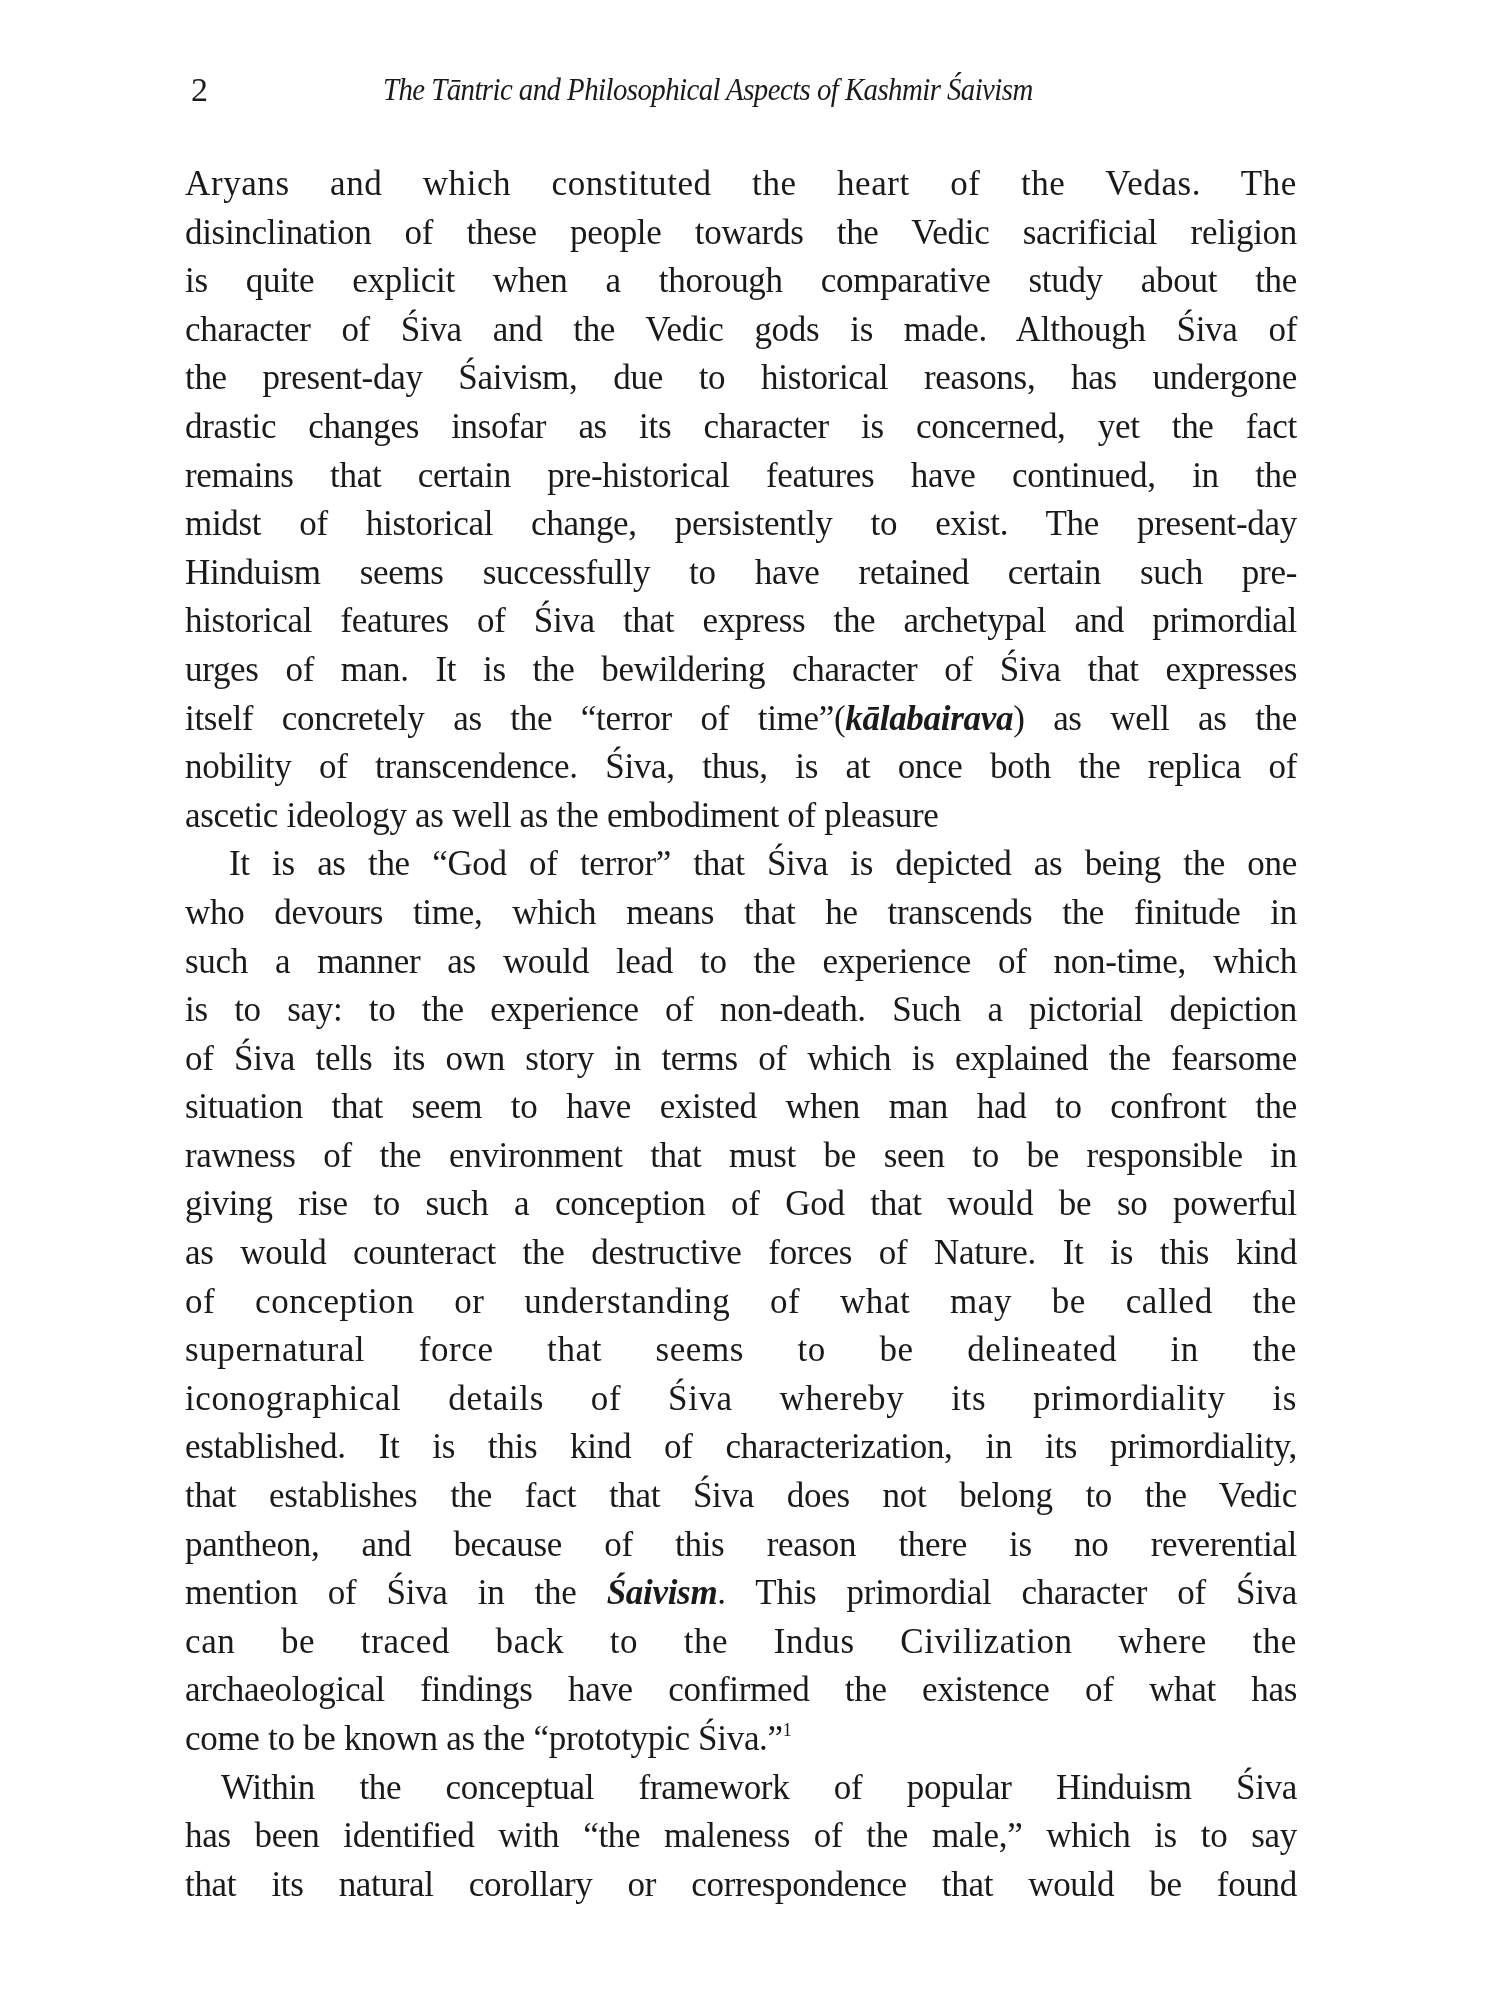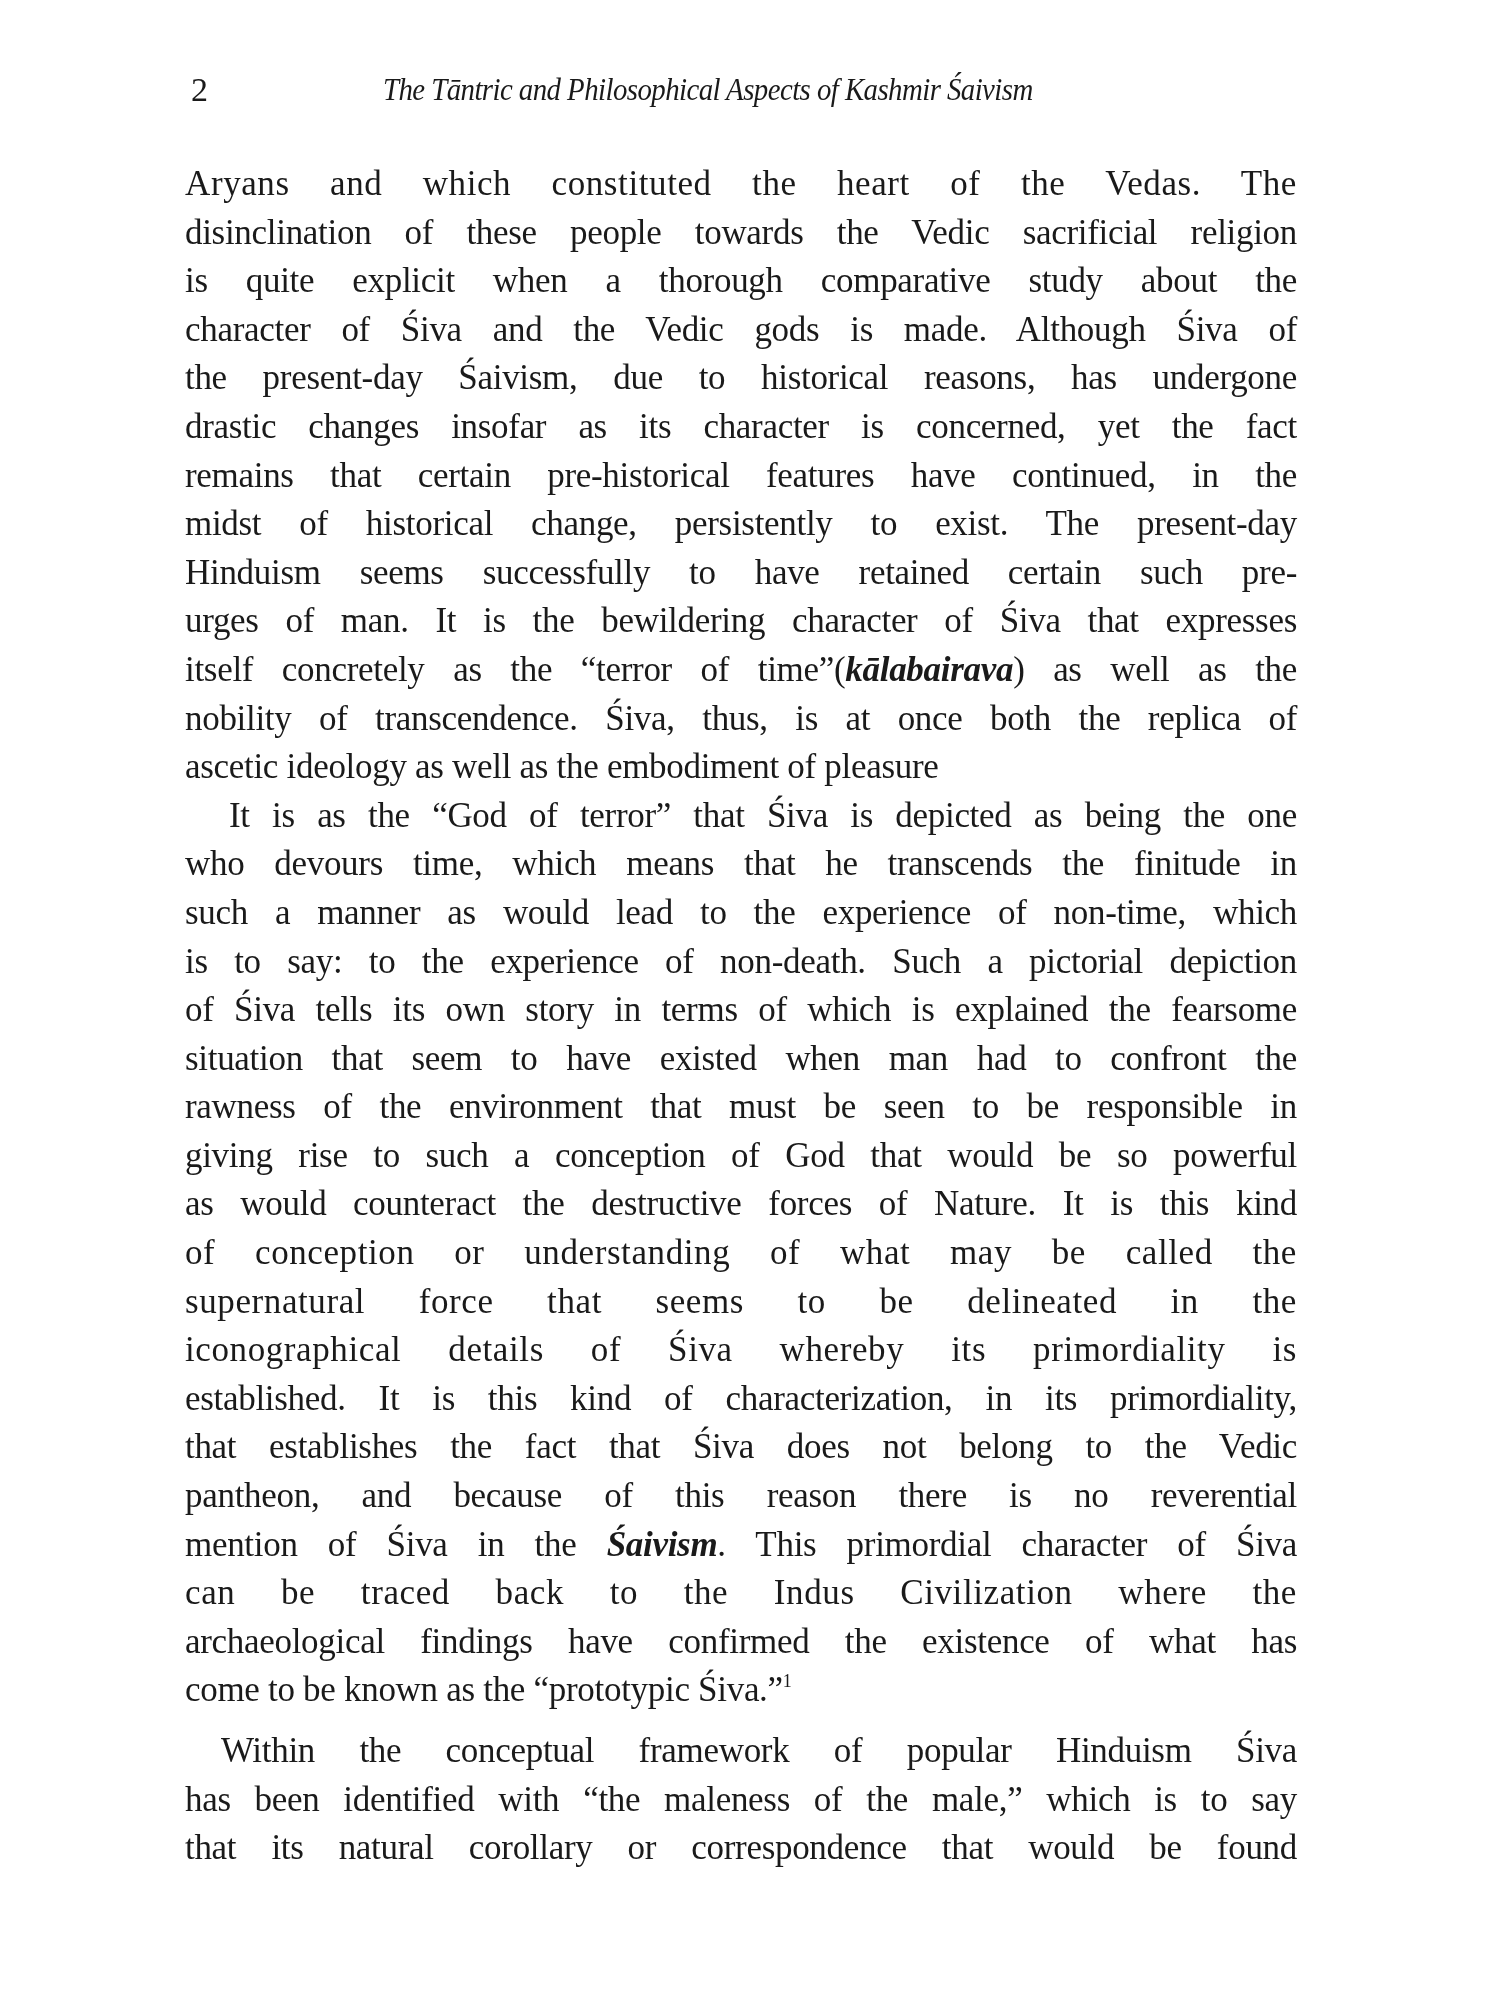--- a/index.html
+++ b/index.html
@@ -64,21 +64,20 @@
       letter-spacing: -0.3px;
     }
     .line.last {
       text-align-last: left;
     }
     .line.indent {
       padding-left: 44px;
     }
     .line.indent-w {
       padding-left: 36px;
-      margin-top: 12px;
     }
     .line.loose {
       letter-spacing: 0.6px;
       word-spacing: 2px;
     }
     .it { font-style: italic; font-weight: bold; }
     sup.fn {
       font-size: 18px;
       vertical-align: 14px;
       line-height: 0;
@@ -98,20 +97,21 @@
 
     <span class="line loose">Aryans and which constituted the heart of the Vedas. The</span>
     <span class="line">disinclination of these people towards the Vedic sacrificial religion</span>
     <span class="line">is quite explicit when a thorough comparative study about the</span>
     <span class="line">character of Śiva and the Vedic gods is made. Although Śiva of</span>
     <span class="line">the present-day Śaivism, due to historical reasons, has undergone</span>
     <span class="line">drastic changes insofar as its character is concerned, yet the fact</span>
     <span class="line">remains that certain pre-historical features have continued, in the</span>
     <span class="line">midst of historical change, persistently to exist. The present-day</span>
     <span class="line">Hinduism seems successfully to have retained certain such pre-</span>
+    <span class="line">historical features of Śiva that express the archetypal and primordial</span>
     <span class="line">urges of man. It is the bewildering character of Śiva that expresses</span>
     <span class="line"><span>itself concretely as the “terror of time”(</span><span class="it">kālabairava</span><span>) as well as the</span></span>
     <span class="line">nobility of transcendence. Śiva, thus, is at once both the replica of</span>
     <span class="line last">ascetic ideology as well as the embodiment of pleasure</span>
 
     <span class="line indent">It is as the “God of terror” that Śiva is depicted as being the one</span>
     <span class="line">who devours time, which means that he transcends the finitude in</span>
     <span class="line">such a manner as would lead to the experience of non-time, which</span>
     <span class="line">is to say: to the experience of non-death. Such a pictorial depiction</span>
     <span class="line">of Śiva tells its own story in terms of which is explained the fearsome</span>

